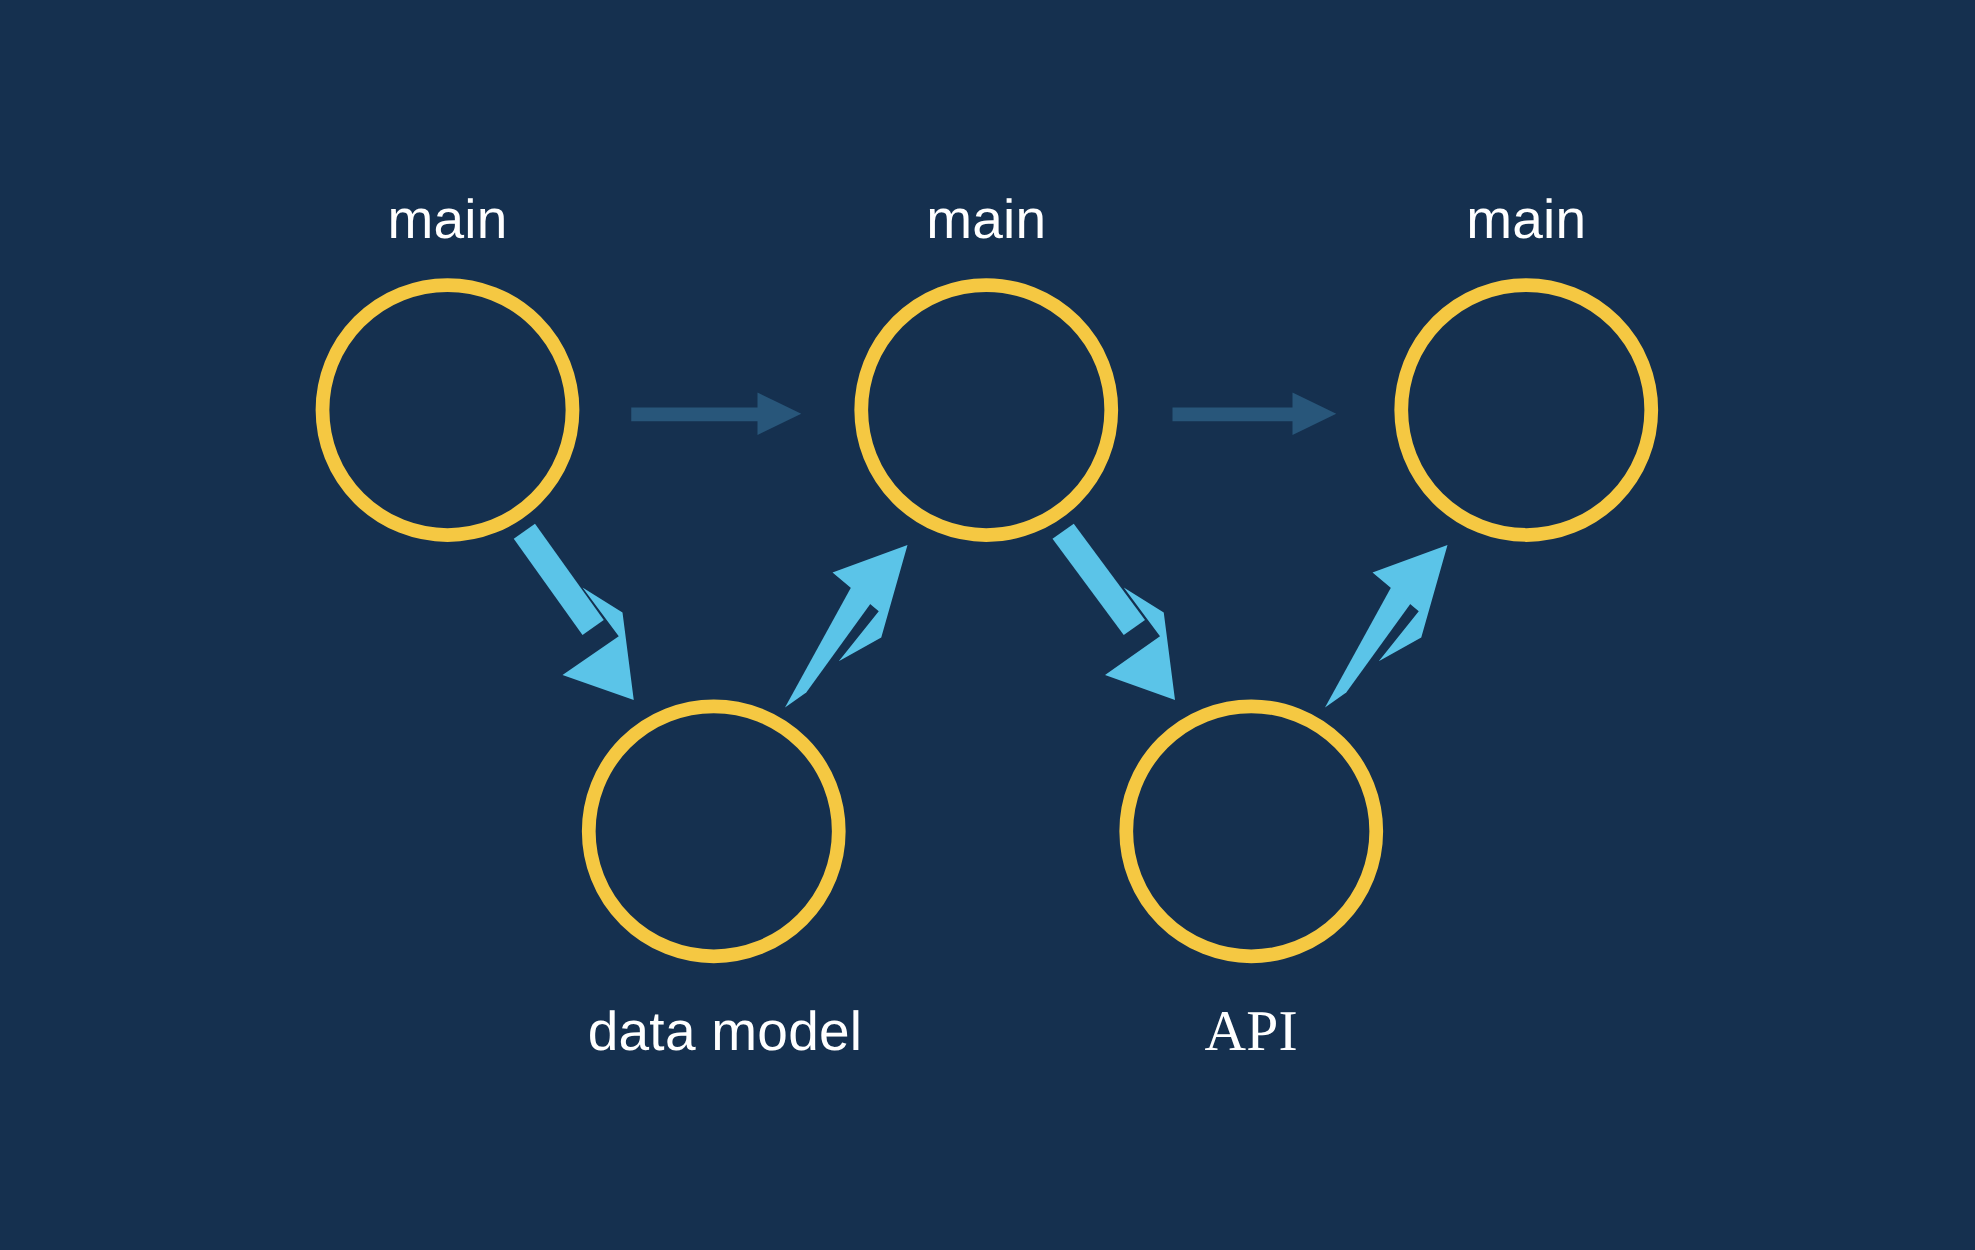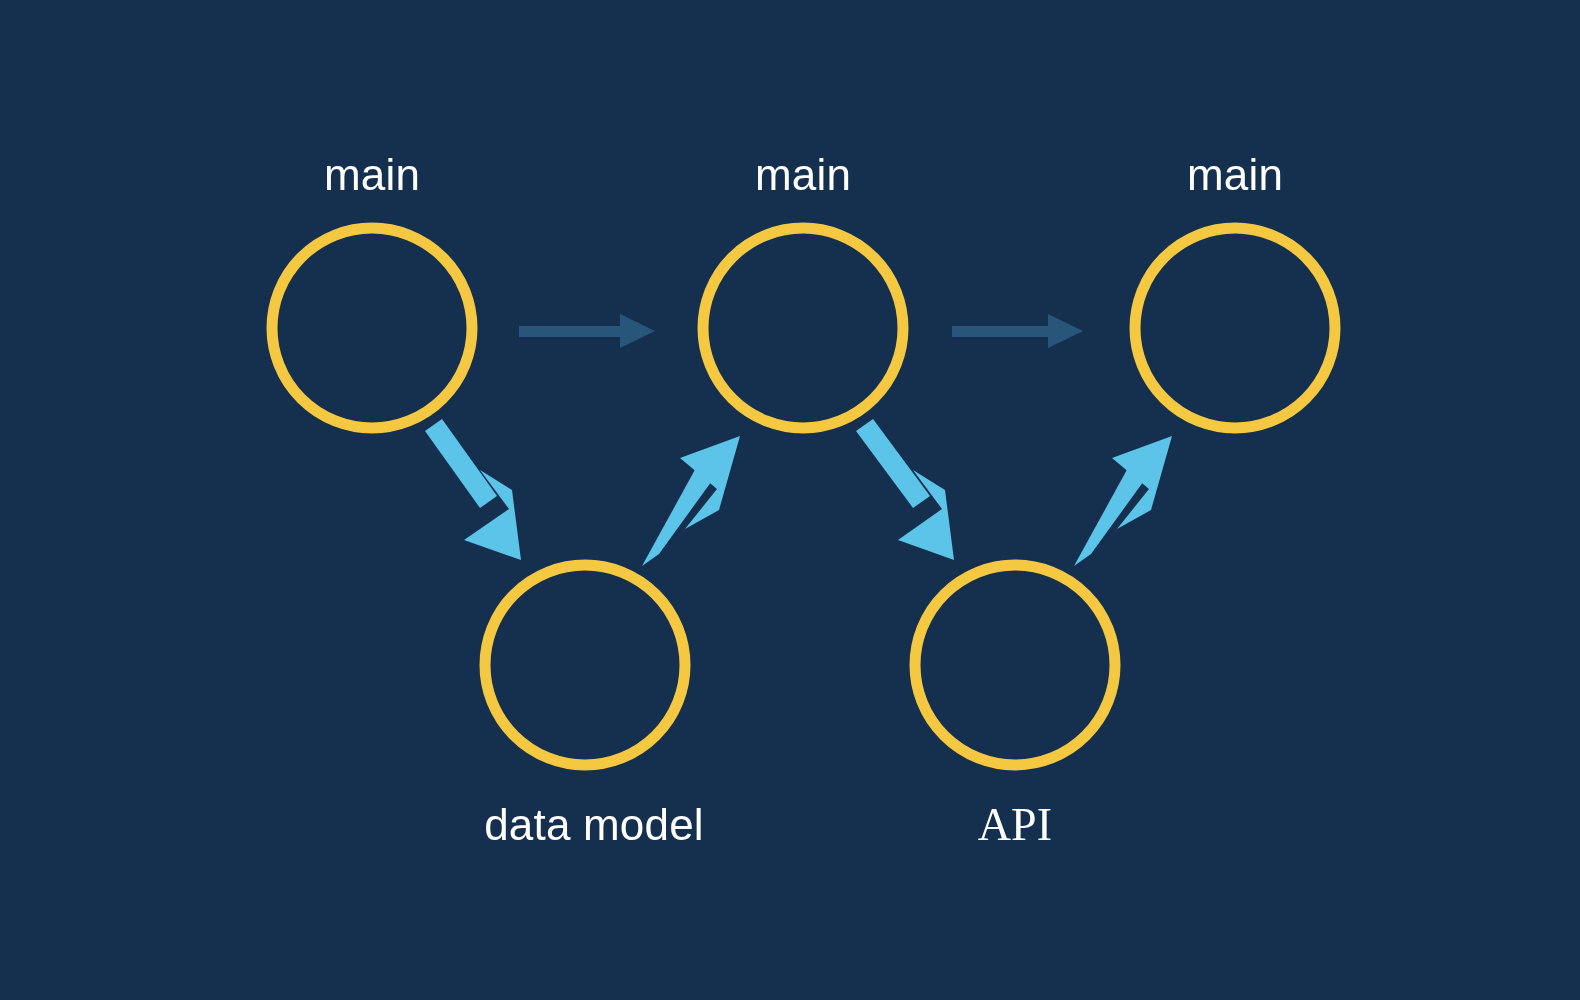--- a/index.html
+++ b/index.html
@@ -12,21 +12,20 @@
     height: 1000px;
     background: #15304f;
     font-family: "Liberation Sans", sans-serif;
     overflow: hidden;
   }
   #stage {
     position: relative;
     width: 1384px;
     height: 1000px;
     background: #a3a3a3;
-    margin-left: 14px;
   }
   #diagram-svg {
     position: absolute;
     left: 0;
     top: 0;
     width: 1580px;
     height: 1000px;
     display: block;
   }
   .node-label {

